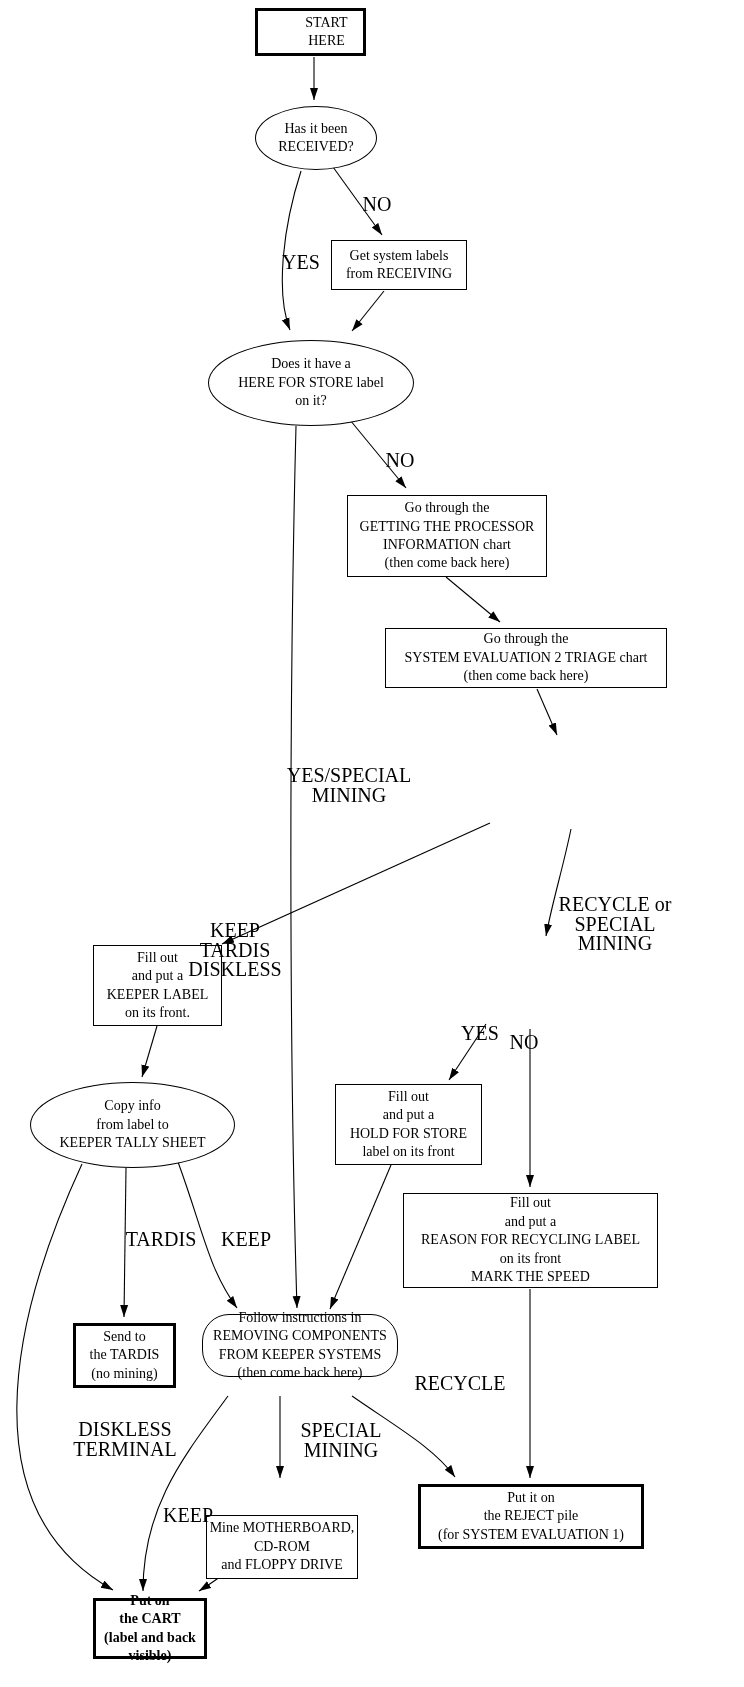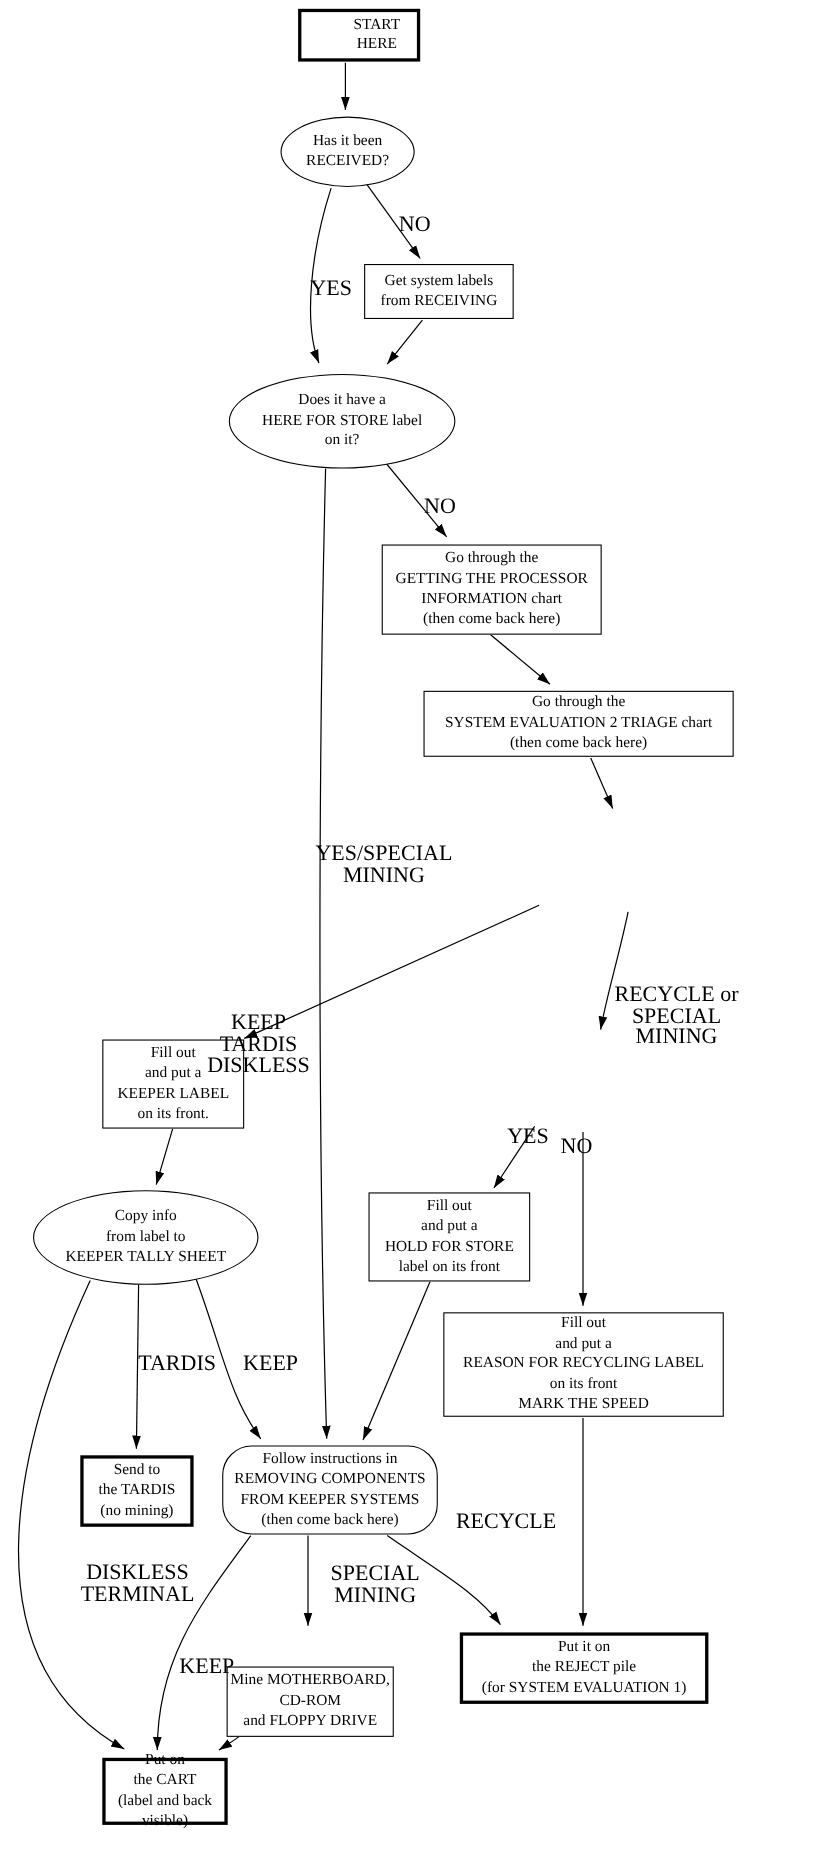--- a/index.html
+++ b/index.html
@@ -82,21 +82,21 @@
     <path class="edge" marker-end="url(#arrowhead)" d="M 126 1168 L 124 1317"></path>
     <path class="edge" marker-end="url(#arrowhead)" d="M 178 1162 C 203 1230 208 1268 237 1308"></path>
     <path class="edge" marker-end="url(#arrowhead)" d="M 391 1165 L 330 1309"></path>
     <path class="edge" marker-end="url(#arrowhead)" d="M 530 1289 L 530 1478"></path>
     <path class="edge" marker-end="url(#arrowhead)" d="M 228 1396 C 185 1455 143 1505 143 1591"></path>
     <path class="edge" marker-end="url(#arrowhead)" d="M 280 1396 L 280 1478"></path>
     <path class="edge" marker-end="url(#arrowhead)" d="M 352 1396 C 398 1428 434 1448 455 1477"></path>
     <path class="edge" marker-end="url(#arrowhead)" d="M 247 1550 C 230 1572 213 1582 199 1591"></path>
   </svg>
 
-  <div class="node rect-bold" style="left:271px; top:8px; width:111px; height:48px;padding-left:32px;">START HERE</div>
+  <div class="node rect-bold" style="left:255px; top:8px; width:111px; height:48px;padding-left:32px;">START HERE</div>
 
   <div class="node ellipse" style="left:255px; top:106px; width:122px; height:64px;">Has it been
 RECEIVED?</div>
 
   <div class="node rect" style="left:331px; top:240px; width:136px; height:50px;">Get system labels
 from RECEIVING</div>
 
   <div class="node ellipse" style="left:208px; top:340px; width:206px; height:86px;">Does it have a
 HERE FOR STORE label
 on it?</div>
@@ -129,34 +129,34 @@
   <div class="node rect" style="left:403px; top:1193px; width:255px; height:95px;">Fill out
 and put a
 REASON FOR RECYCLING LABEL
 on its front
 MARK THE SPEED</div>
 
   <div class="node rect-bold" style="left:73px; top:1323px; width:103px; height:65px;">Send to
 the TARDIS
 (no mining)</div>
 
-  <div class="node rect" style="left:202px; top:1314px; width:196px; height:81px;border-radius:27px;">Follow instructions in
+  <div class="node rect" style="left:202px; top:1314px; width:196px; height:63px;border-radius:27px;">Follow instructions in
 REMOVING COMPONENTS
 FROM KEEPER SYSTEMS
 (then come back here)</div>
 
   <div class="node rect" style="left:206px; top:1485px; width:152px; height:64px;margin-top:30px;">Mine MOTHERBOARD,
 CD-ROM
 and FLOPPY DRIVE</div>
 
   <div class="node rect-bold" style="left:418px; top:1484px; width:226px; height:65px;">Put it on
 the REJECT pile
 (for SYSTEM EVALUATION 1)</div>
 
-  <div class="node rect-bold" style="left:93px; top:1598px; width:114px; height:61px;">Put on
+  <div class="node rect-bold" style="left:93px; top:1598px; width:114px; height:61px;font-weight:bold;">Put on
 the CART
 (label and back
 visible)</div>
 
   <div class="edge-label" style="left:377px; top:205px;">NO</div>
 
   <div class="edge-label" style="left:301px; top:263px;">YES</div>
 
   <div class="edge-label" style="left:400px; top:461px;">NO</div>
 

